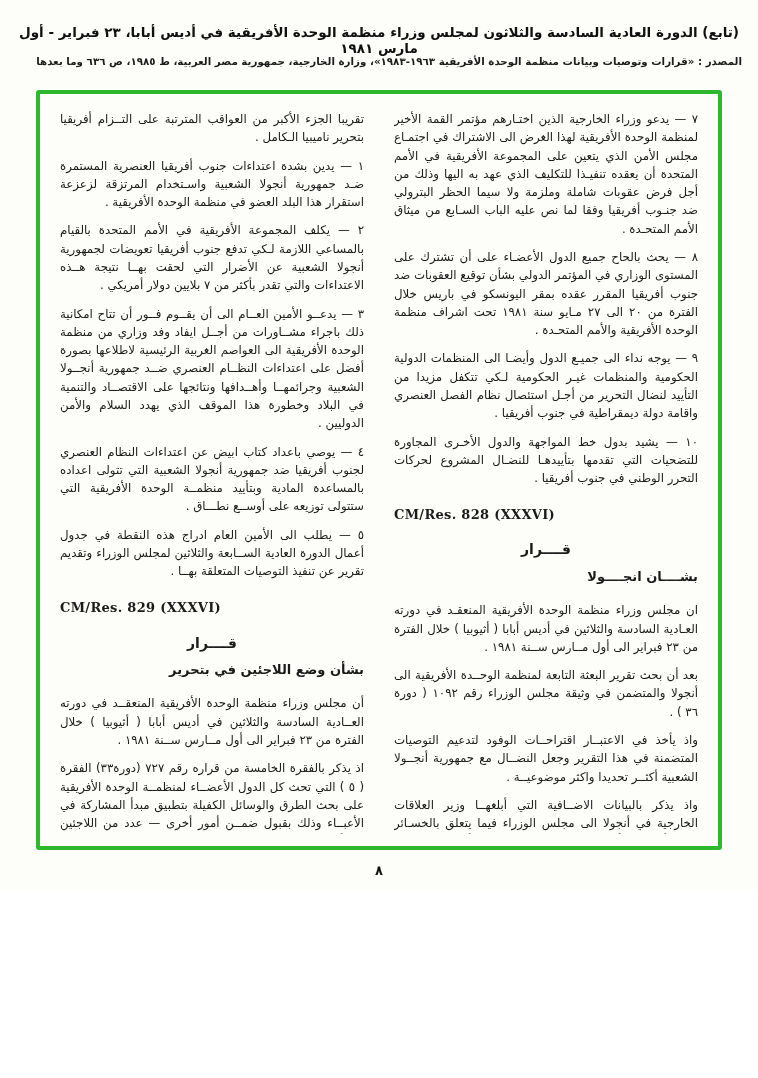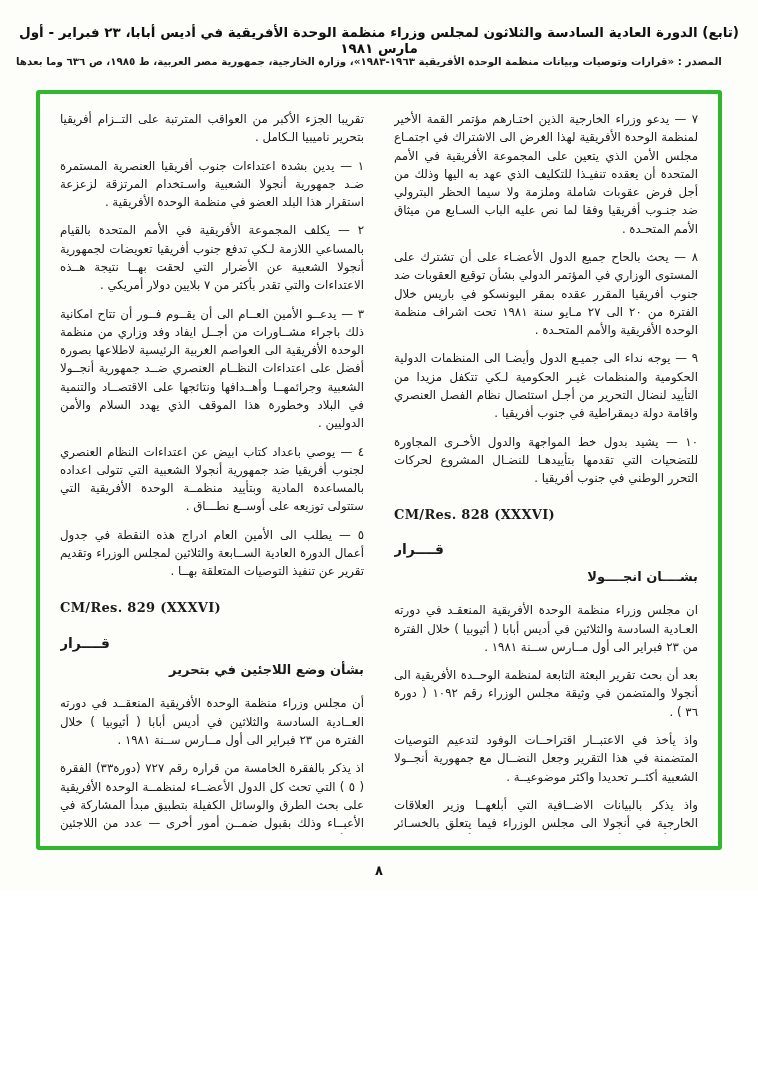--- a/index.html
+++ b/index.html
@@ -8,42 +8,42 @@
   .page {
     width:758px; height:890px; position:relative; margin:0 auto;
     background:#fdfdfa; direction:rtl; overflow:hidden;
   }
   .header-line {
     position:absolute; top:24px; right:16px; left:16px;
     text-align:center; font-weight:bold; font-size:13.5px; color:#101010;
   }
   .source-line {
     position:absolute; top:55px; right:16px; left:16px;
-    text-align:left; font-weight:bold; font-size:10.3px; color:#1c1c1c;
+    text-align:right; font-weight:bold; font-size:10.3px; color:#1c1c1c;
   }
   .content-box {
     position:absolute; top:90px; right:36px; left:36px; bottom:40px;
     border:4px solid #2eb82e; border-radius:3px;
     padding:16px 20px 12px 20px;
     display:flex; flex-direction:row; gap:30px; overflow:hidden;
   }
   .col {
     flex:1 1 0; min-width:0; color:#1a1a1a;
     font-size:11.8px; line-height:1.55; text-align:justify;
     overflow:hidden;
   }
   .block { margin-bottom:10px; }
   .para { text-align:justify; }
   .rescode {
     direction:ltr; text-align:left; font-weight:bold;
     font-family:"DejaVu Serif", serif; font-size:13px;
     margin:18px 0 14px 0; letter-spacing:0.3px;
   }
   .heading {
-    text-align:left; font-weight:bold; font-size:14px; margin:8px 0 6px 0;
+    text-align:center; font-weight:bold; font-size:14px; margin:8px 0 6px 0;
   }
   .subheading {
     text-align:right; font-weight:bold; font-size:13px; margin:0 0 14px 0;
   }
   .page-number {
     position:absolute; bottom:12px; left:0; right:0;
     text-align:center; font-size:13px; font-weight:bold; color:#111;
   }
 </style>
 </head>

